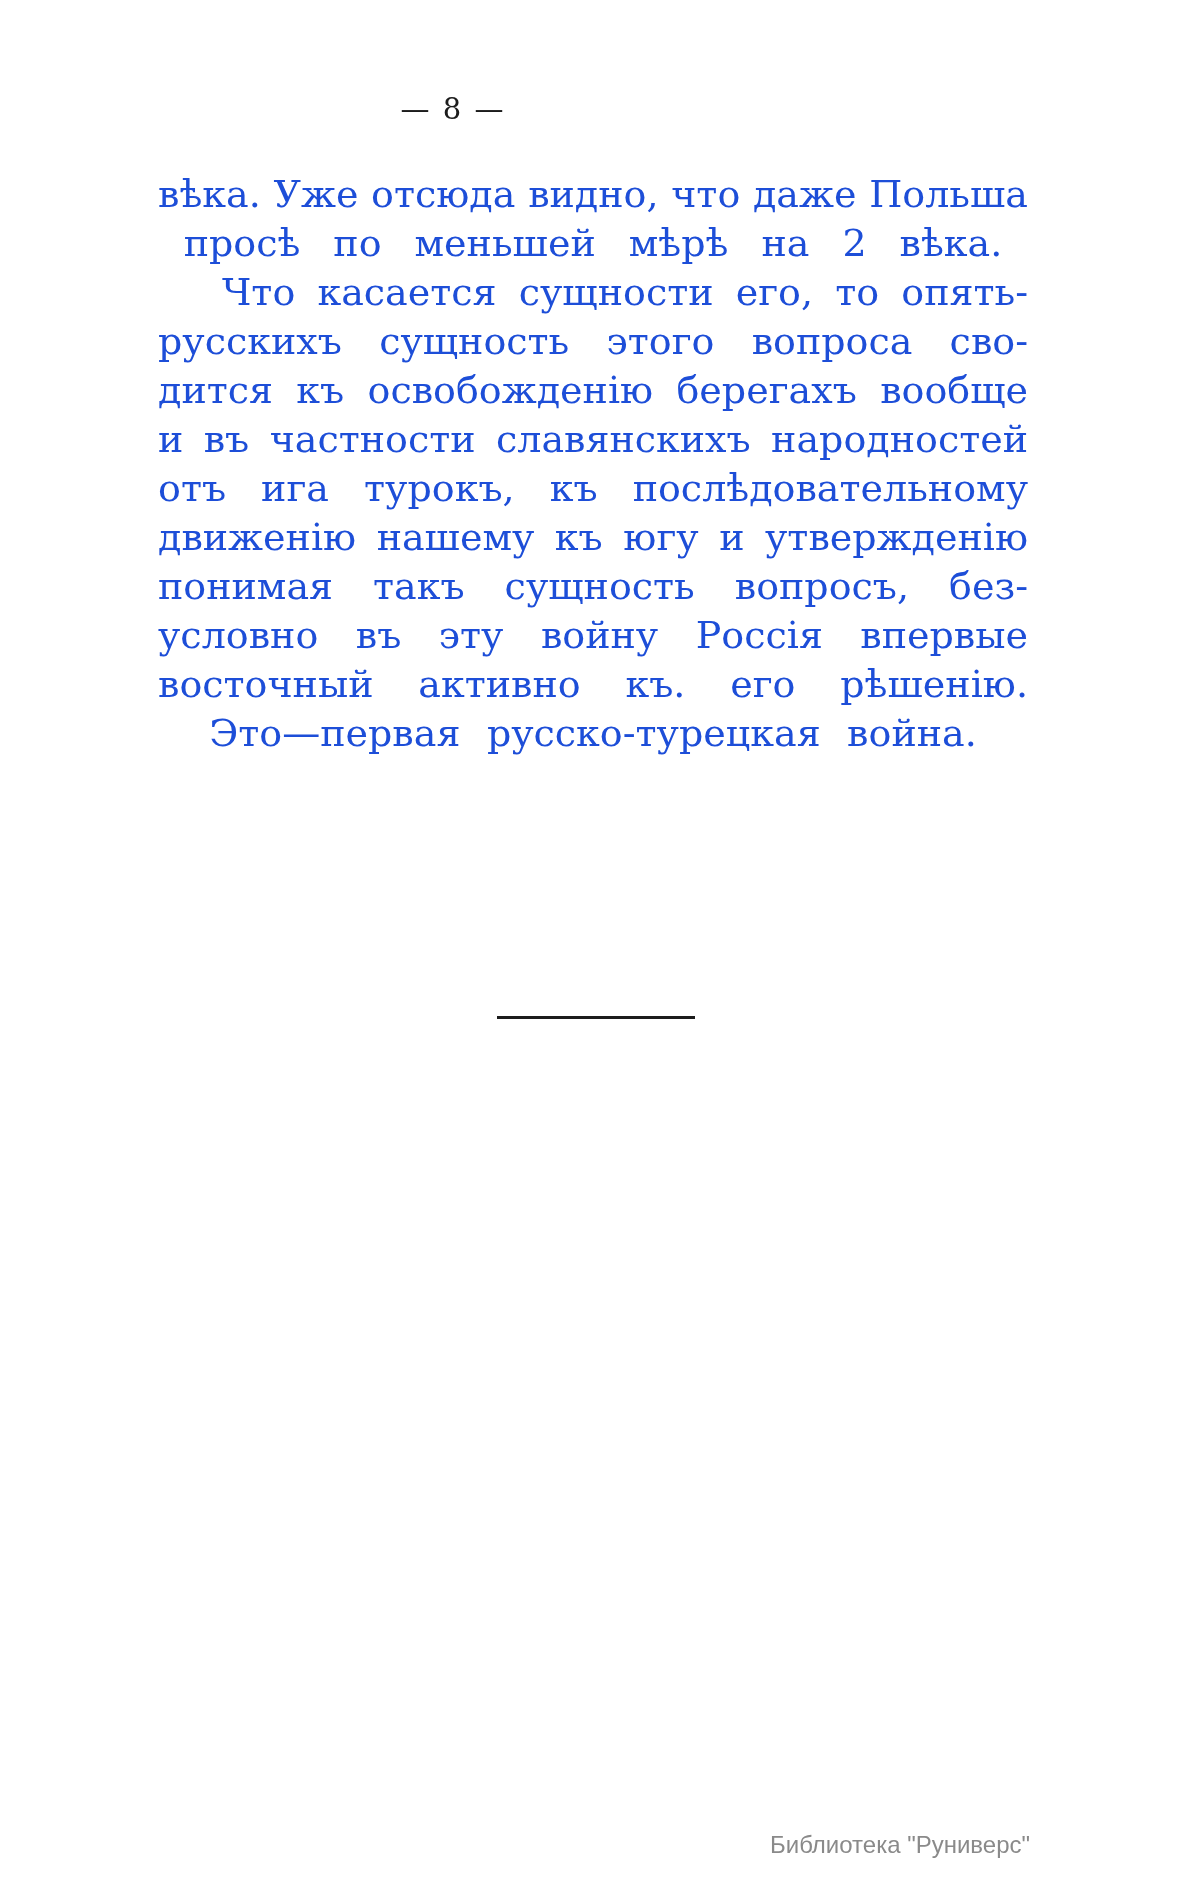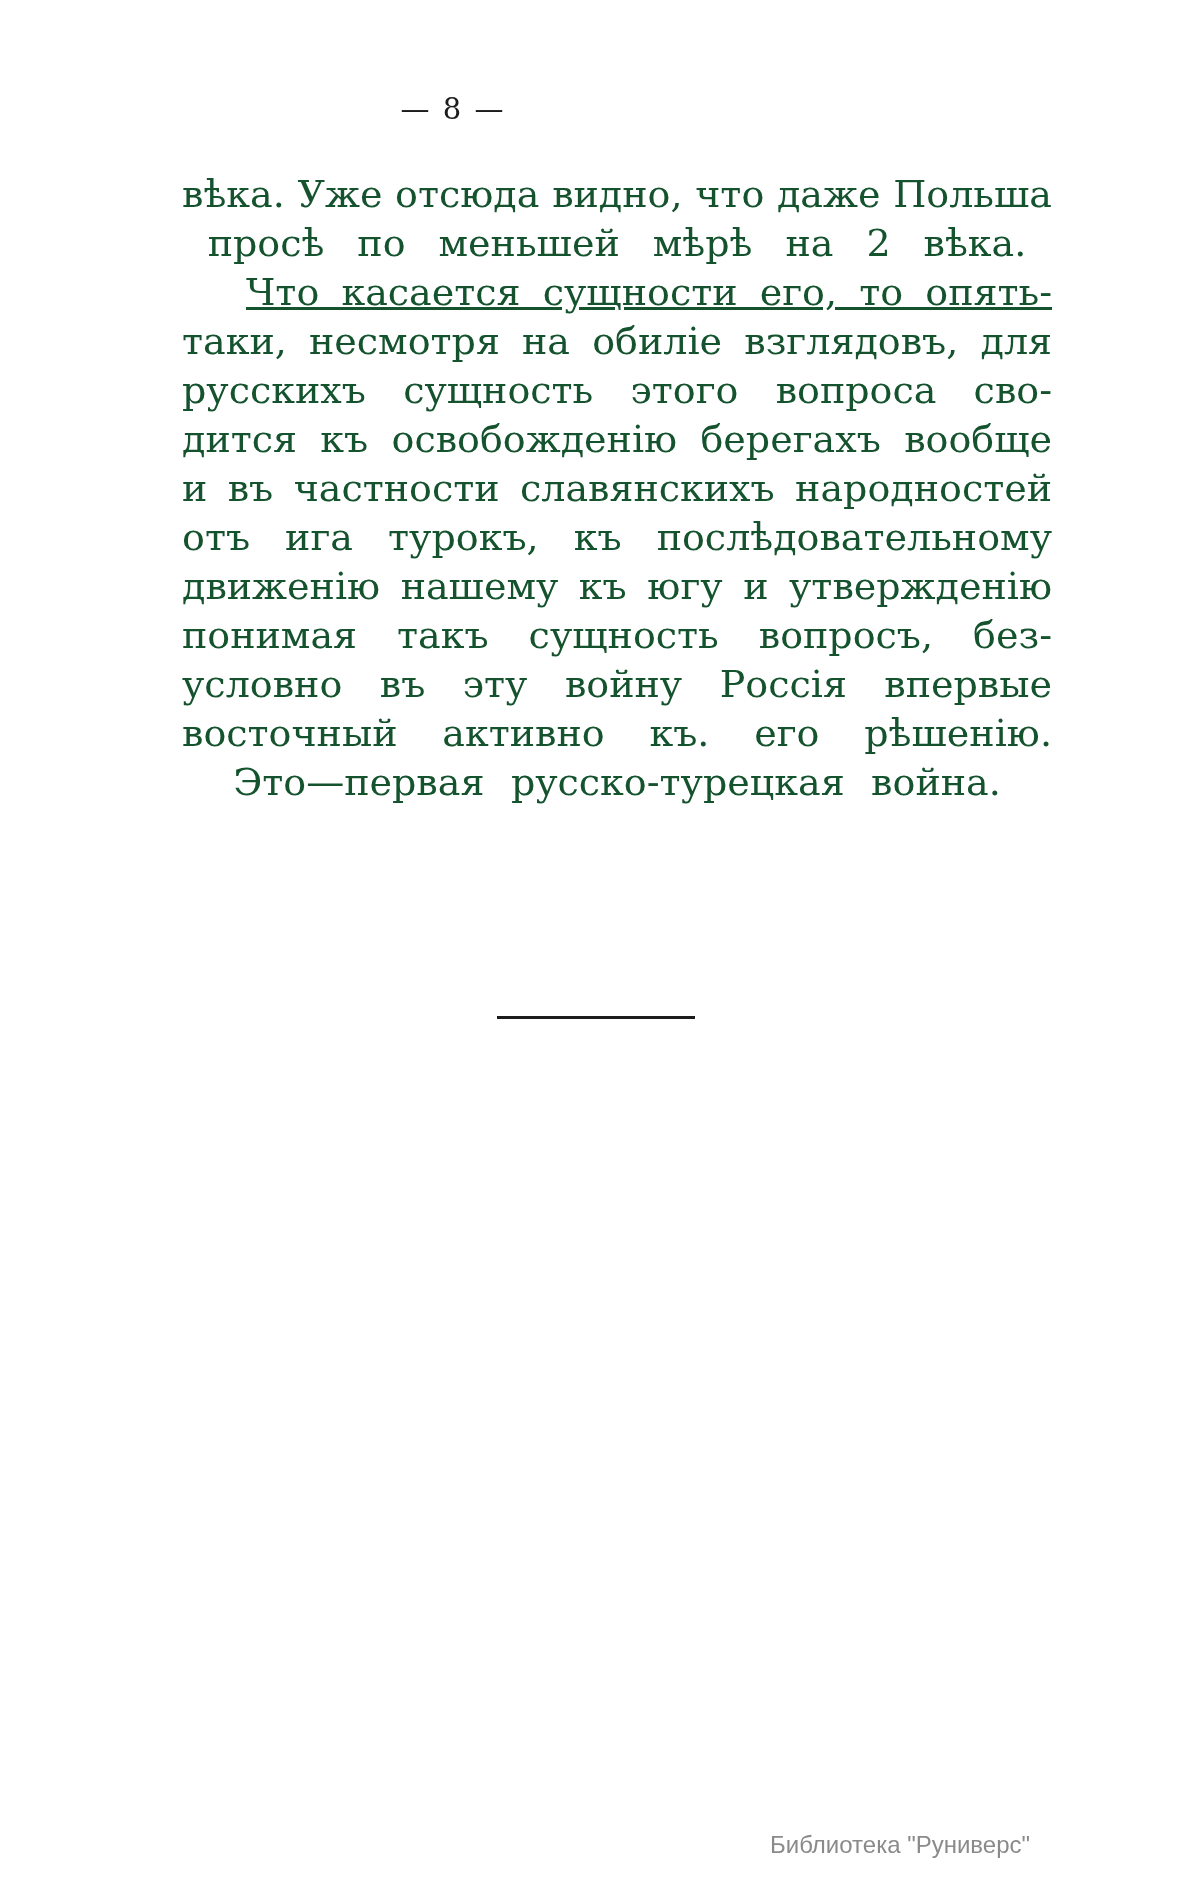--- a/index.html
+++ b/index.html
@@ -27,32 +27,30 @@
     color: #1c1c1c;
     white-space: nowrap;
   }
   .text-block {
     position: absolute;
     top: 170px;
     left: 158px;
     width: 870px;
     font-size: 38px;
     line-height: 49px;
-    color: #14532d;
-    margin-left: 24px;
+    color: #1d4ed8;
   }
   .line {
     text-align: justify;
     text-align-last: justify;
     white-space: nowrap;
     height: 49px;
   }
   .line.indent {
     padding-left: 64px;
-    text-decoration: underline;
   }
   .line.para-end {
     text-align: center;
     text-align-last: auto;
   }
   .line.spacing-wide {
     word-spacing: 0.55em;
   }
   .line.spacing-med {
     word-spacing: 0.38em;
@@ -80,21 +78,20 @@
 <body>
 
 <div class="page">
 
   <div class="page-number">— 8 —</div>
 
   <div class="text-block">
     <div class="line">вѣка. Уже отсюда видно, что даже Польша</div>
     <div class="line para-end spacing-wide">просѣ по меньшей мѣрѣ на 2 вѣка.</div>
     <div class="line indent">Что касается сущности его, то опять-</div>
-    <div class="line">таки, несмотря на обиліе взглядовъ, для</div>
     <div class="line">русскихъ сущность этого вопроса сво-</div>
     <div class="line">дится къ освобожденію берегахъ вообще</div>
     <div class="line">и въ частности славянскихъ народностей</div>
     <div class="line">отъ ига турокъ, къ послѣдовательному</div>
     <div class="line">движенію нашему къ югу и утвержденію</div>
     <div class="line">понимая такъ сущность вопросъ, без-</div>
     <div class="line">условно въ эту войну Россія впервые</div>
     <div class="line">восточный активно къ. его рѣшенію.</div>
     <div class="line para-end spacing-med">Это—первая русско-турецкая война.</div>
   </div>

